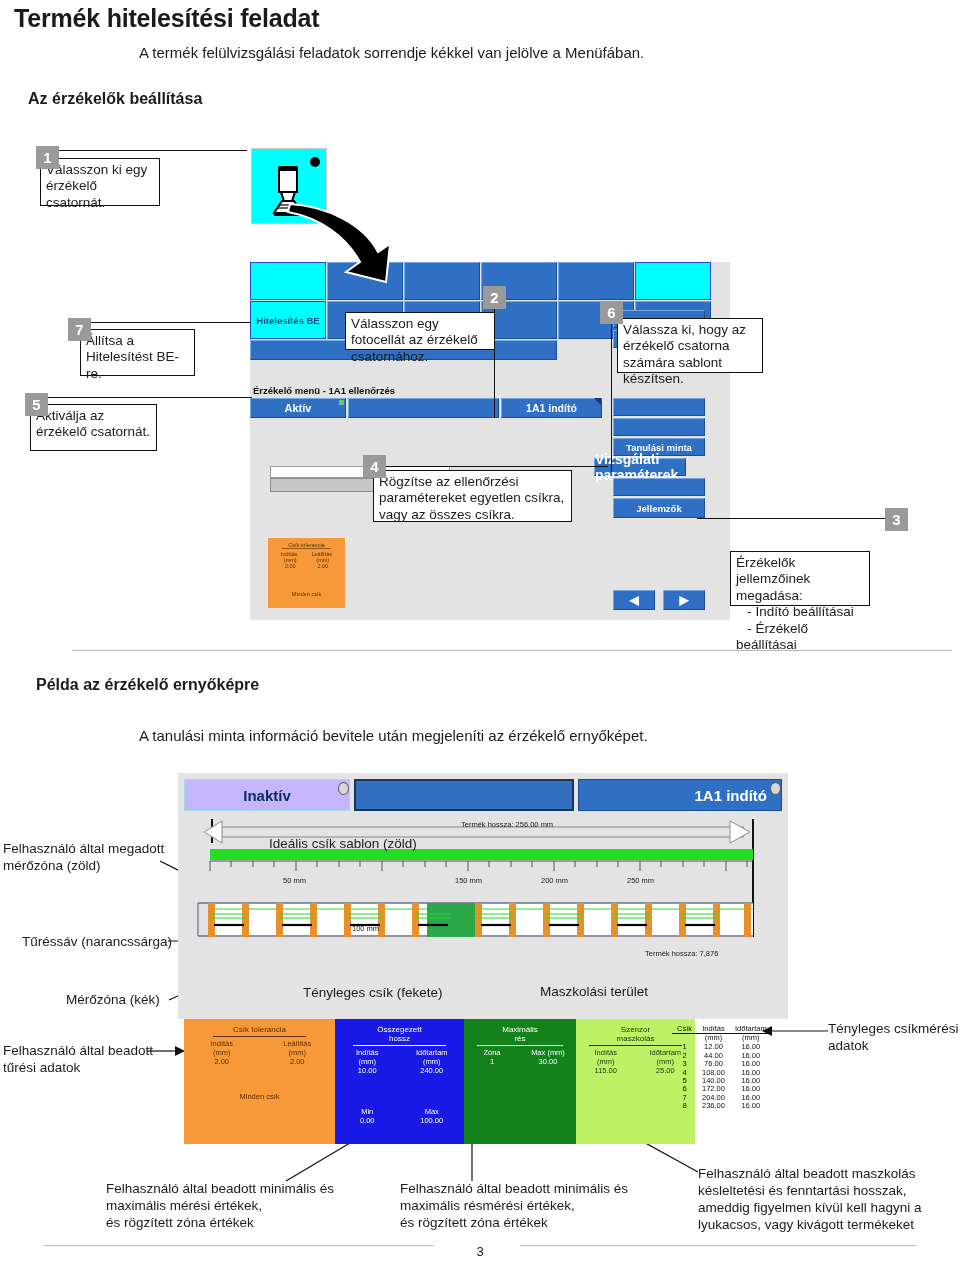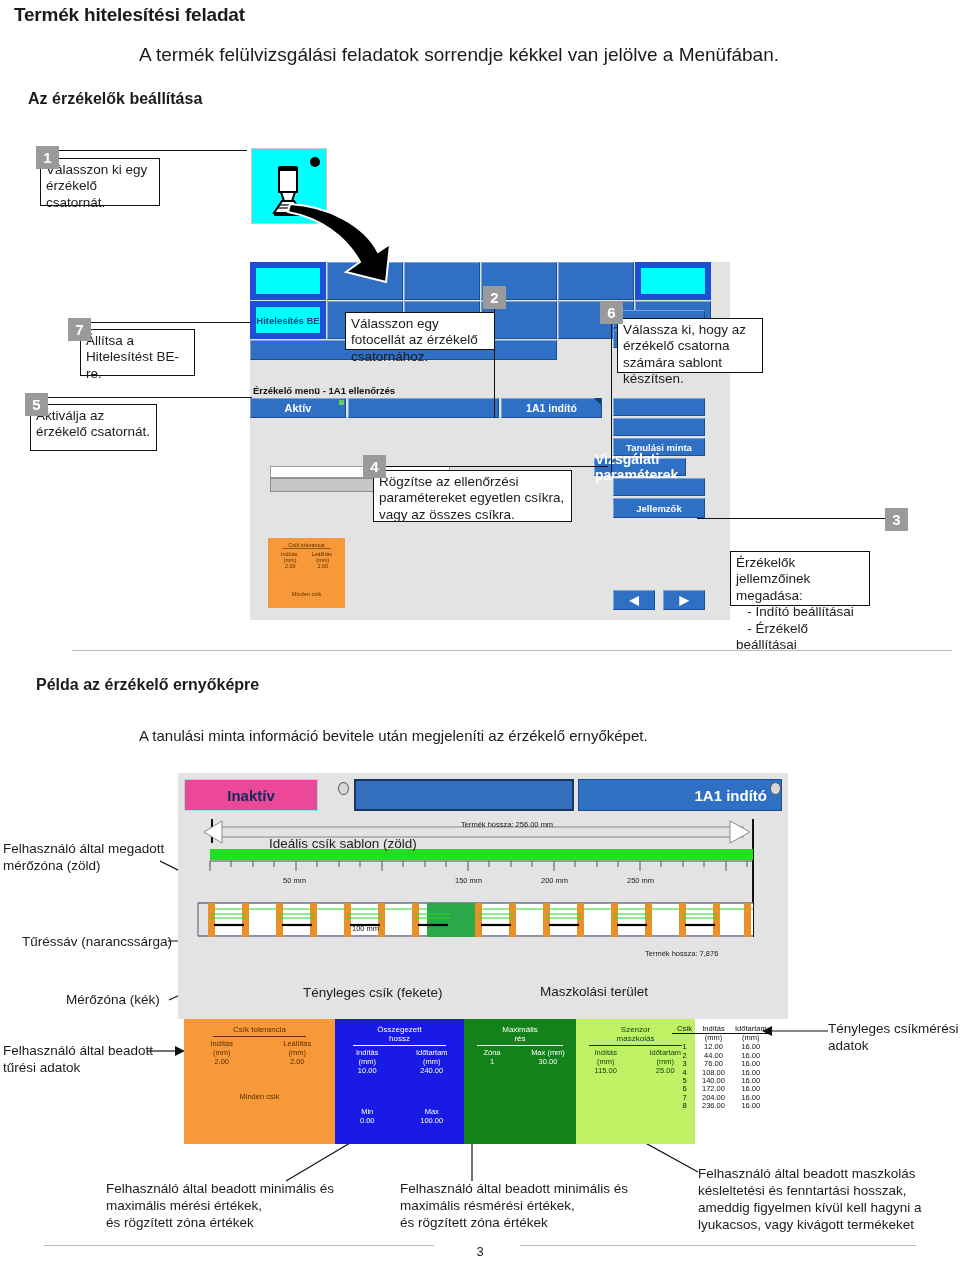--- a/index.html
+++ b/index.html
@@ -6,24 +6,24 @@
   body{
     width:960px;height:1273px;position:relative;overflow:hidden;
     background:#ffffff;
     font-family:"Liberation Sans", sans-serif;
     color:#1b1b1b;
   }
   .abs{position:absolute;}
 
   
   #page-title{
-    left:14px;top:4px;font-size:19px;font-weight:bold;letter-spacing:-0.2px;
+    left:14px;top:4px;font-size:25px;font-weight:bold;letter-spacing:-0.2px;
   }
   #subtitle{
-    left:139px;top:44px;font-size:19px;
+    left:139px;top:44px;font-size:15px;
   }
   #section-sensors{
     left:28px;top:90px;font-size:16px;font-weight:bold;
   }
   #section-example{
     left:36px;top:676px;font-size:16px;font-weight:bold;
   }
   #example-sub{
     left:139px;top:727px;font-size:15px;
   }
@@ -41,21 +41,21 @@
   }
   .leader{background:#111;z-index:28;}
   .leader-v{background:#111;width:1px;z-index:28;}
 
   
   .cyanbox{background:#00ffff;border:1px solid #c9c9c9;box-sizing:border-box;}
 
   
   #screen1{left:250px;top:262px;width:480px;height:358px;background:#e3e3e3;z-index:5;}
   #screen1 .btn{position:absolute;background:#2f6fc4;border-top:1px solid #78a6e0;border-left:1px solid #78a6e0;border-right:1px solid #1b4e91;border-bottom:1px solid #1b4e91;box-sizing:border-box;color:#fff;font-size:9.5px;font-weight:bold;display:flex;align-items:center;justify-content:center;}
-  #screen1 .cyan{position:absolute;background:#00ffff;border:6px solid #1d4ed8;box-sizing:border-box;color:#12447f;font-size:9.5px;font-weight:bold;display:flex;align-items:center;justify-content:center;}
+  #screen1 .cyan{position:absolute;background:#00ffff;border:1px solid #1d4ed8;box-sizing:border-box;color:#12447f;font-size:9.5px;font-weight:bold;display:flex;align-items:center;justify-content:center;}
   #menu-title{position:absolute;left:0;top:122px;width:100%;height:13px;background:#e3e3e3;color:#111;font-size:9.5px;font-weight:bold;padding-left:3px;box-sizing:border-box;line-height:13px;}
   .field-white{position:absolute;background:#fff;border:1px solid #9a9a9a;box-sizing:border-box;}
   .field-grey{position:absolute;background:#c6c6c6;border:1px solid #8e8e8e;box-sizing:border-box;}
   .tolbox{position:absolute;background:#f79939;color:#5a3000;font-size:5.5px;text-align:center;}
   .tolbox .t-title{padding-top:4px;border-bottom:1px solid #8a5a16;display:inline-block;padding-left:6px;padding-right:6px;margin-bottom:2px;}
   .tolrow{display:flex;justify-content:space-around;padding:0 6px;}
 
   
   #screen2{left:178px;top:773px;width:610px;height:246px;background:#e3e3e3;z-index:5;}
   .hdrbar{position:absolute;top:6px;height:32px;box-sizing:border-box;display:flex;align-items:center;justify-content:center;font-size:15px;font-weight:bold;}
@@ -187,21 +187,21 @@
     <div style="margin-top:22px;">Minden csík</div>
   </div>
 </div>
 
 <hr class="rule" style="left:72px;top:650px;width:880px;">
 <div class="abs" id="section-example">Példa az érzékelő ernyőképre</div>
 <div class="abs" id="example-sub">A tanulási minta információ bevitele után megjeleníti az érzékelő ernyőképet.</div>
 
 <div class="abs" id="screen2">
 
-  <div class="hdrbar" style="left:6px;width:134px;background:#ec4899;color:#0a2d5c;border:1px solid #9fdede;">Inaktív</div>
+  <div class="hdrbar" style="left:6px;width:166px;background:#c4b5fd;color:#0a2d5c;border:1px solid #9fdede;">Inaktív</div>
   <div class="abs" style="left:160px;top:9px;width:9px;height:11px;border-radius:50%;background:#d8d8d8;border:1px solid #5a5a5a;"></div>
   <div class="hdrbar" style="left:176px;width:220px;background:#336fbf;border:2px solid #16365e;"></div>
   <div class="hdrbar" style="left:400px;width:204px;background:#2f6fc4;color:#fff;border:1px solid #1b4e91;justify-content:flex-end;padding-right:14px;">1A1 indító</div>
   <div class="abs" style="left:592px;top:9px;width:9px;height:11px;border-radius:50%;background:#d8d8d8;border:1px solid #5a5a5a;"></div>
 
   <svg class="abs" style="left:0;top:44px;" width="610" height="146" viewBox="0 0 610 146">
 
     <line x1="34" y1="2" x2="34" y2="26" stroke="#111" stroke-width="2"></line>
     <line x1="575" y1="2" x2="575" y2="120" stroke="#111" stroke-width="2"></line>
 

